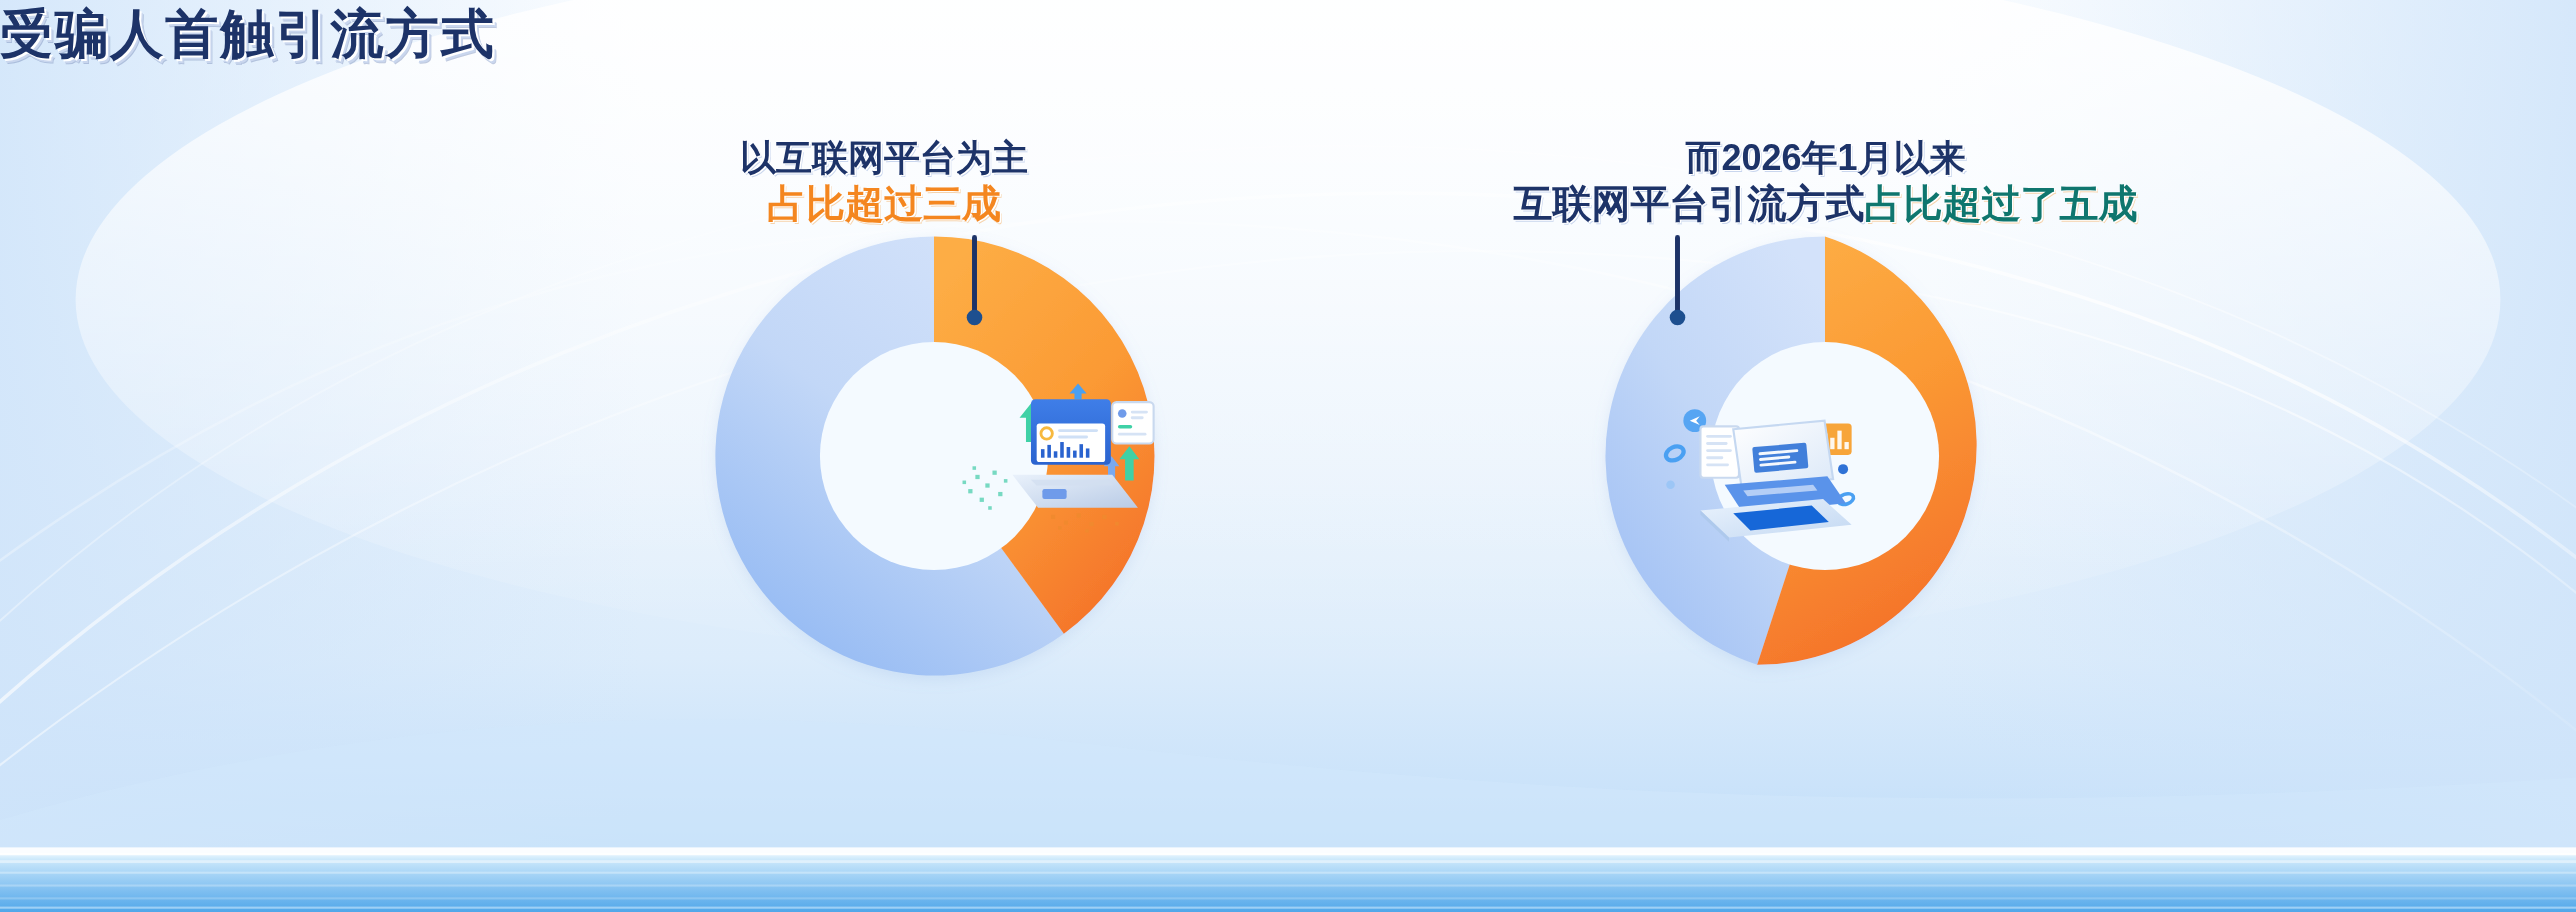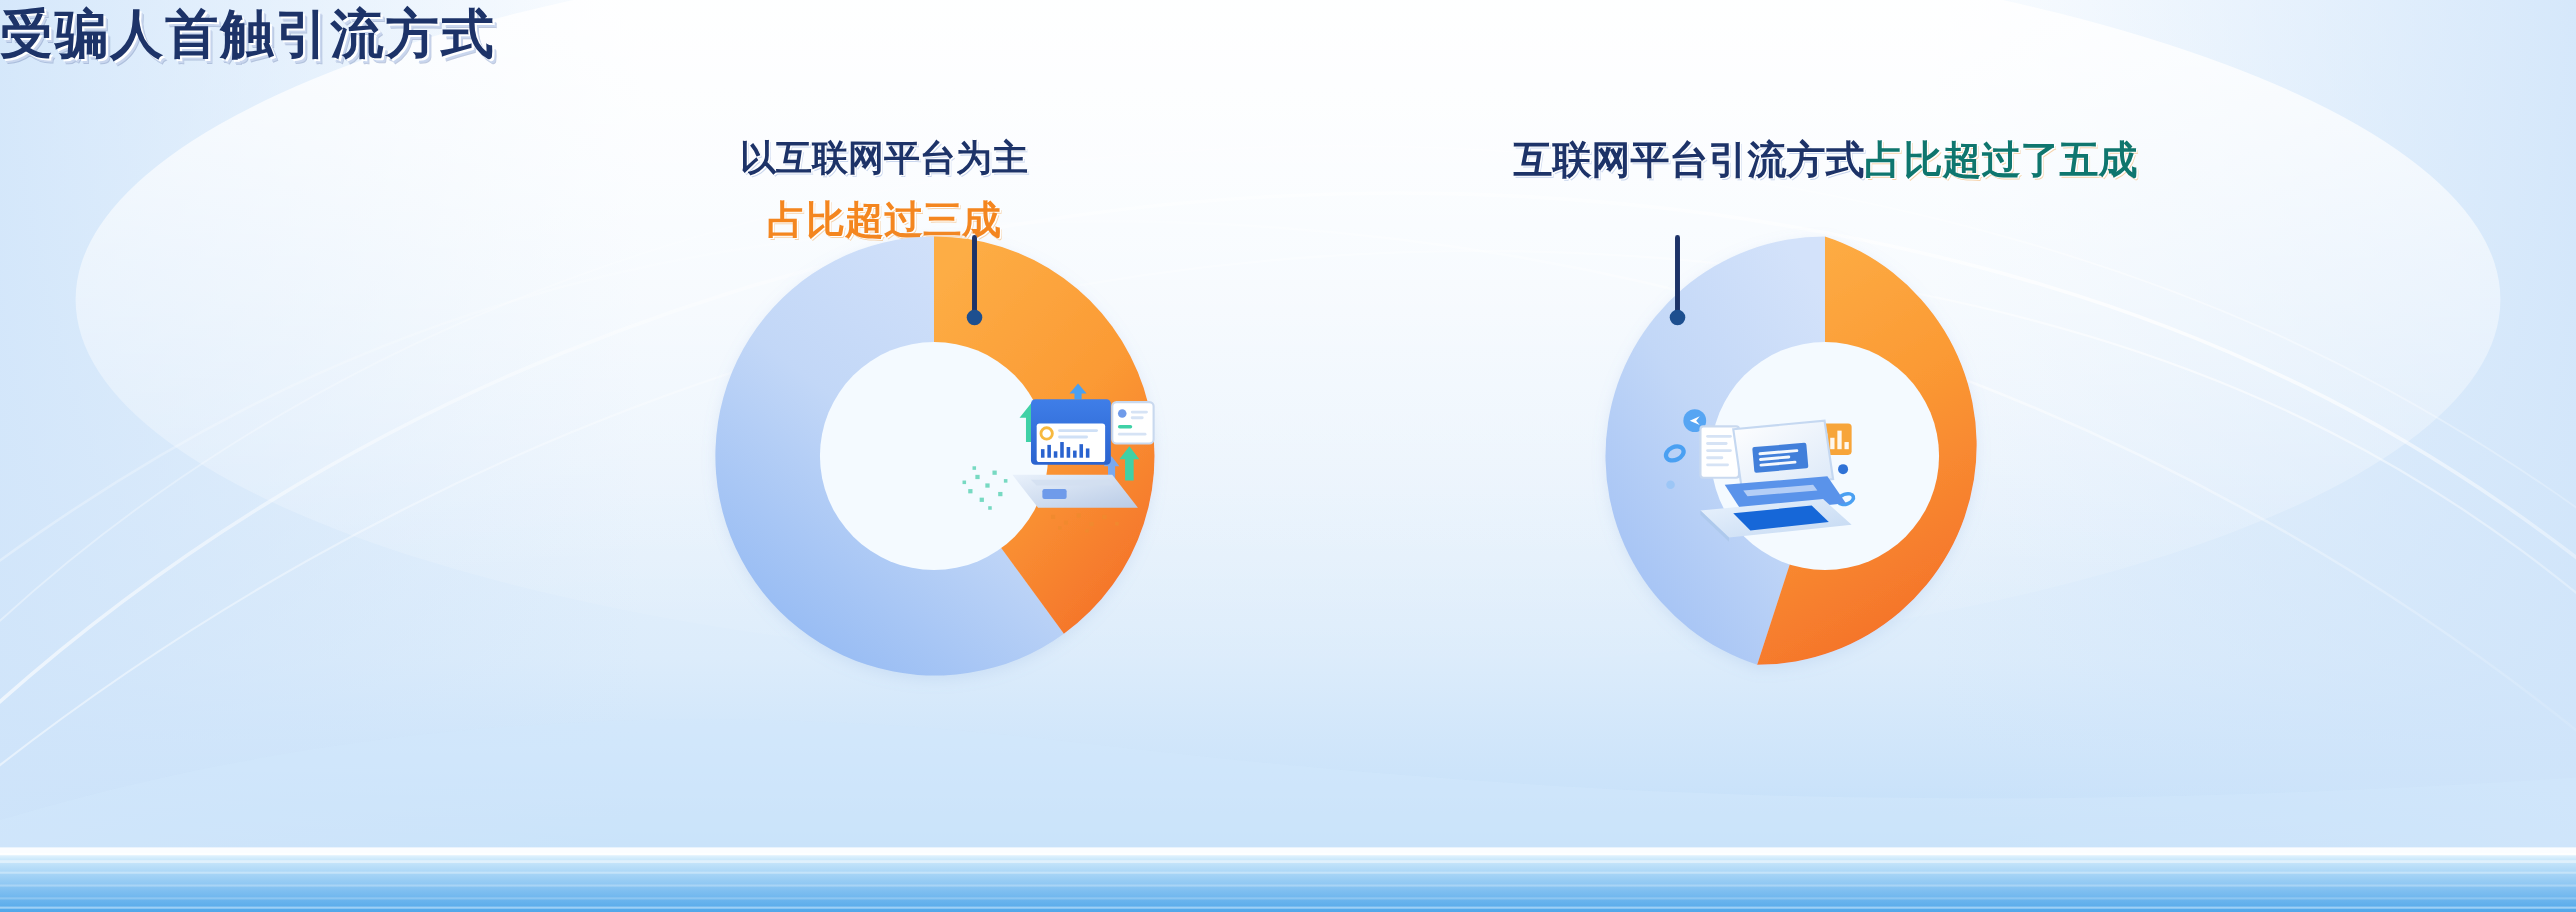--- a/index.html
+++ b/index.html
@@ -45,21 +45,21 @@
   #cap-left{top:136px;}
   #cap-right{top:136px;}
 
   .cap-line{
     font-size:36px;line-height:44px;font-weight:bold;
     white-space:nowrap;
   }
   .navy{color:#1d3368;
     text-shadow:1.4px 1.4px 0 #ffffff,2.1px 2.1px 0 #c9d6ee;}
   .orange{color:#f4861f;
-    text-shadow:1.4px 1.4px 0 #ffffff,2.1px 2.1px 0 #f6d3ac;margin-top:16px;}
+    text-shadow:1.4px 1.4px 0 #ffffff,2.1px 2.1px 0 #f6d3ac;}
   .cap-line2{font-size:39px;line-height:47px;font-weight:bold;white-space:nowrap;}
   .inline-navy{color:#1d3368;text-shadow:1.4px 1.4px 0 #ffffff,2.1px 2.1px 0 #c9d6ee;text-align:center;}
   .inline-orange{color:#0f766e;text-shadow:1.4px 1.4px 0 #ffffff,2.1px 2.1px 0 #f6d3ac;}
 
   
   .donut{position:absolute;}
   #donut-left{left:257px;top:235px;width:442px;height:442px;}
   #donut-right{left:335px;top:235px;width:442px;height:442px;}
   .donut svg{display:block;width:100%;height:100%;overflow:visible;}
 
@@ -185,20 +185,21 @@
           <circle cx="310" cy="310" r="160" fill="#f4faff"></circle>
         </g>
       </svg>
     </div>
 
   </div>
 
   <div class="panel" id="panel-right">
 
     <div class="cap" id="cap-right">
+      <div class="cap-line navy">而2026年1月以来</div>
       <div class="cap-line2">
         <span class="inline-navy">互联网平台引流方式</span><span class="inline-orange">占比超过了五成</span>
       </div>
     </div>
 
     <div class="donut" id="donut-right">
       <svg viewBox="0 0 620 620">
         <defs>
           <linearGradient id="blueR" x1="0.8" y1="0" x2="0.1" y2="1">
             <stop offset="0" stop-color="#d3e2fa"></stop>

